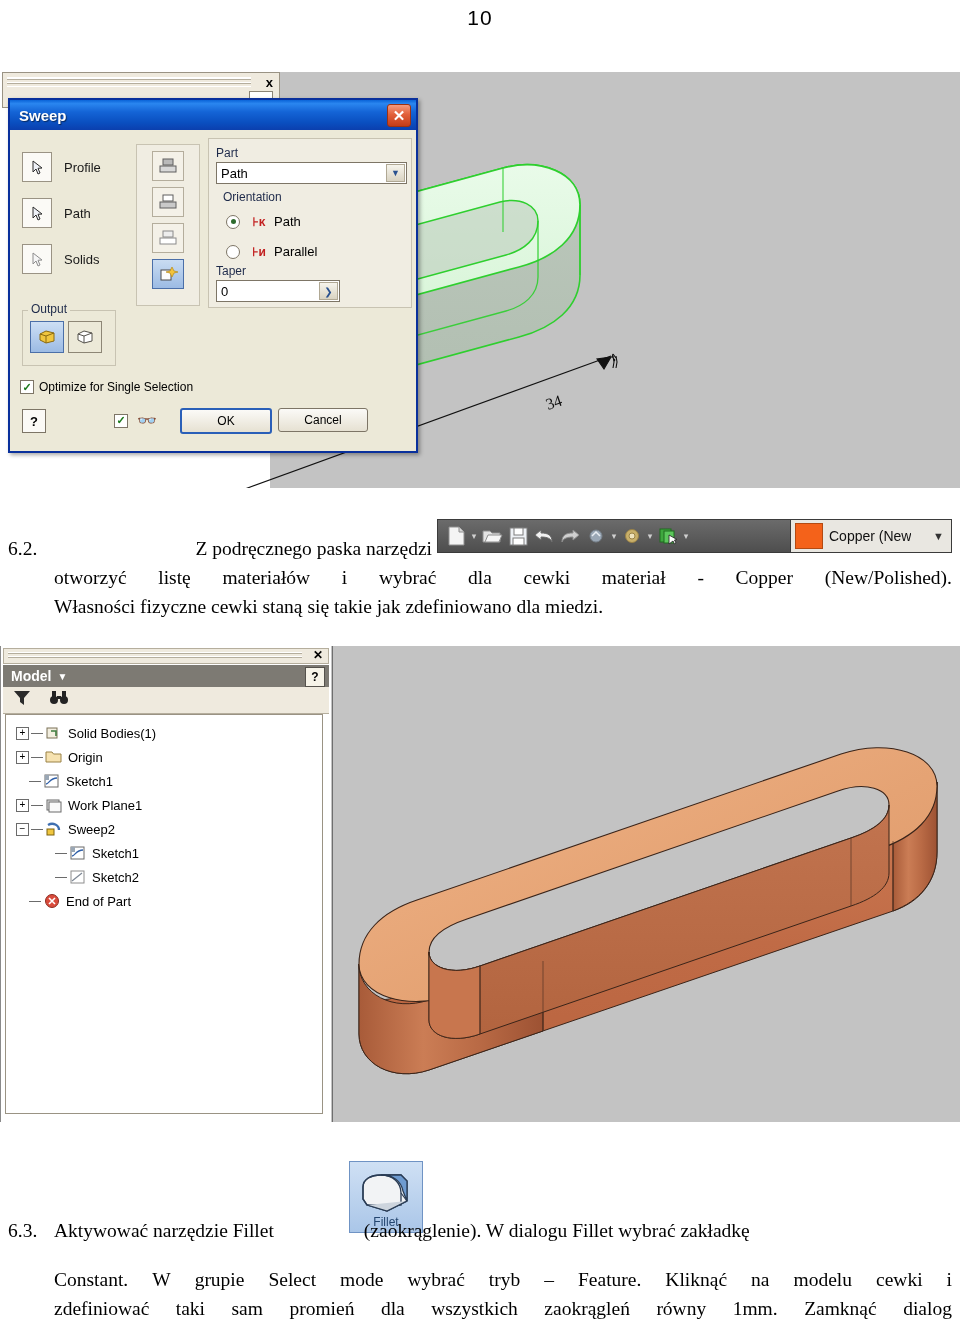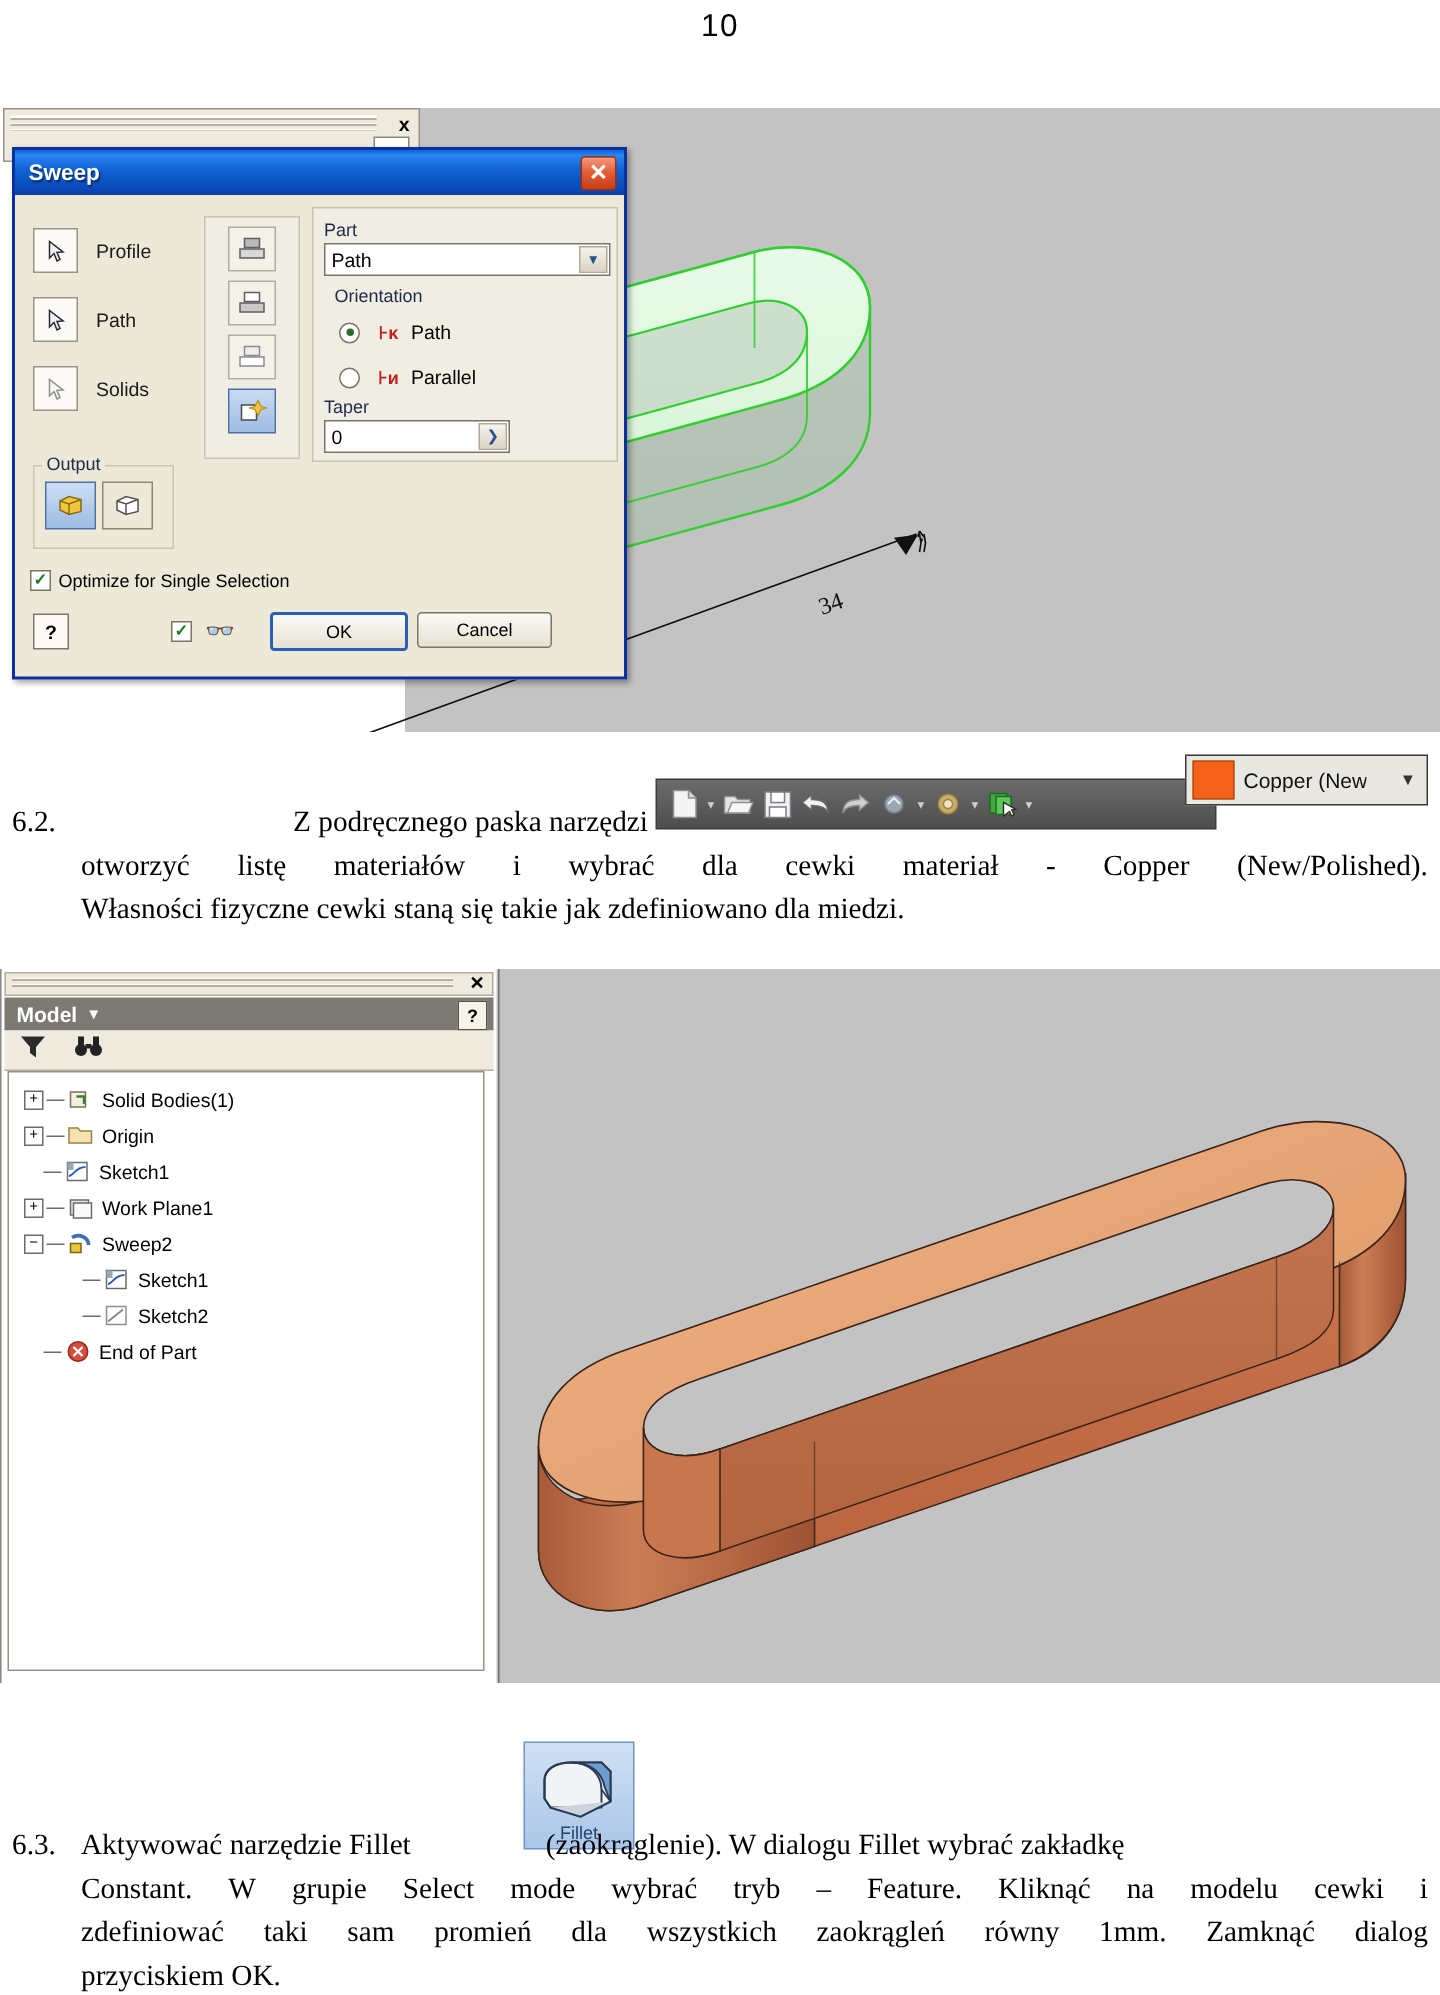--- a/index.html
+++ b/index.html
@@ -244,21 +244,21 @@
   
   .mini-toolbar{
     position:absolute;left:437px;top:519px;width:374px;height:34px;
     background:linear-gradient(to bottom,#6b6b6b,#4e4e4e);
     border:1px solid #3b3b3b;display:flex;align-items:center;
     padding-left:6px;gap:2px;box-sizing:border-box;
   }
   .tb-ic{width:24px;height:24px;display:flex;align-items:center;justify-content:center;}
   .tb-sep{color:#cfcfcf;font-size:9px;width:8px;text-align:center;}
   .mat-combo{
-    position:absolute;left:790px;top:503px;width:162px;height:34px;
+    position:absolute;left:790px;top:519px;width:162px;height:34px;
     background:#e9e7e1;border:1px solid #3b3b3b;display:flex;align-items:center;
     box-sizing:border-box;
   }
   .mat-swatch{width:26px;height:24px;background:#f4621a;margin:0 6px 0 4px;border:1px solid #b34a12;}
   .mat-text{font:14px "Liberation Sans",sans-serif;color:#111;white-space:nowrap;overflow:hidden;}
   .mat-arrow{margin-left:auto;margin-right:7px;font-size:11px;color:#333;}
 
   
   .fillet-ic{
     position:absolute;left:349px;top:1161px;width:74px;height:72px;
@@ -737,21 +737,21 @@
     <path d="M44,22 L50,30" stroke="#2a3c55" stroke-width="1.2" fill="none"></path>
     <path d="M10,34 L30,40 L50,30" fill="#cdd4dd" stroke="#2a3c55" stroke-width="1.2"></path>
   </svg>
   <span class="lbl">Fillet</span>
 </div>
 
 <div class="para" style="top:1216px;">
   <div>
     <span class="num">6.3.</span><span>Aktywować narzędzie Fillet</span><span style="display:inline-block;width:90px;"></span><span>(zaokrąglenie).  W  dialogu   Fillet  wybrać  zakładkę</span>
   </div>
-  <div class="j-line" style="padding-left:46px;">
+  <div class="j-line" style="padding-left:46px;margin-top:20px;">
     <span>Constant.</span>
     <span>W</span>
     <span>grupie</span>
     <span>Select</span>
     <span>mode</span>
     <span>wybrać</span>
     <span>tryb</span>
     <span>–</span>
     <span>Feature.</span>
     <span>Kliknąć</span>

